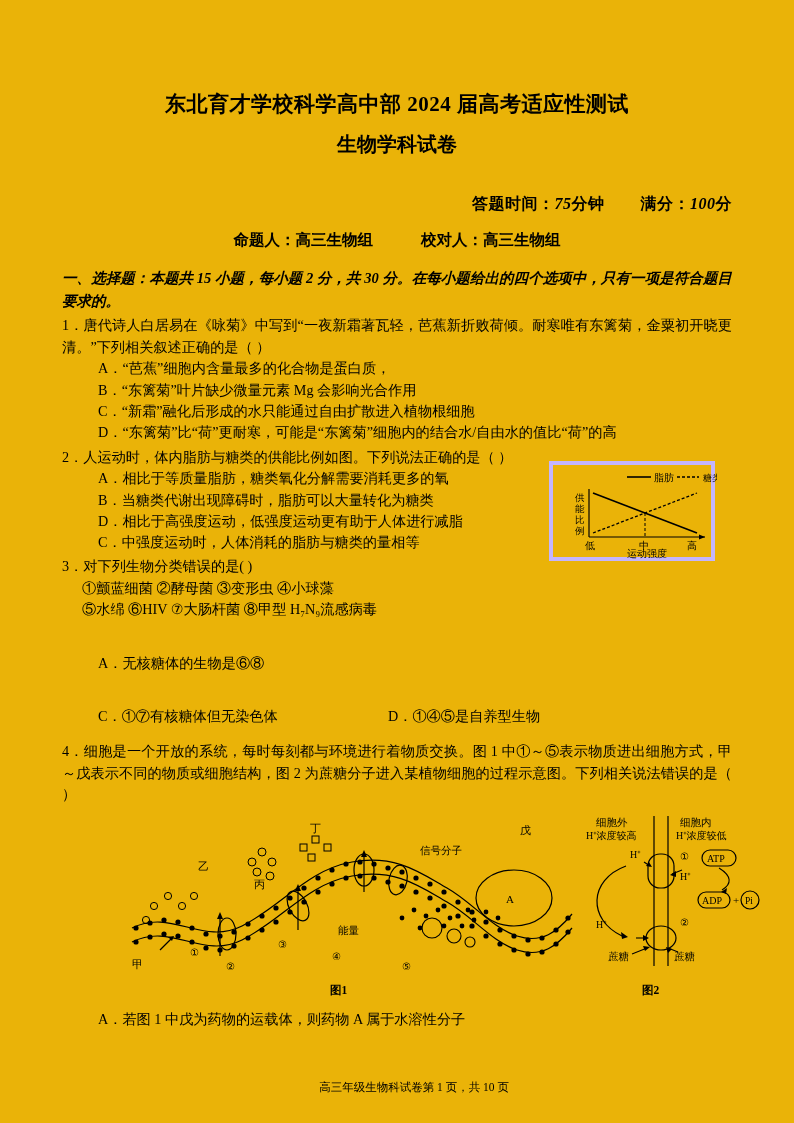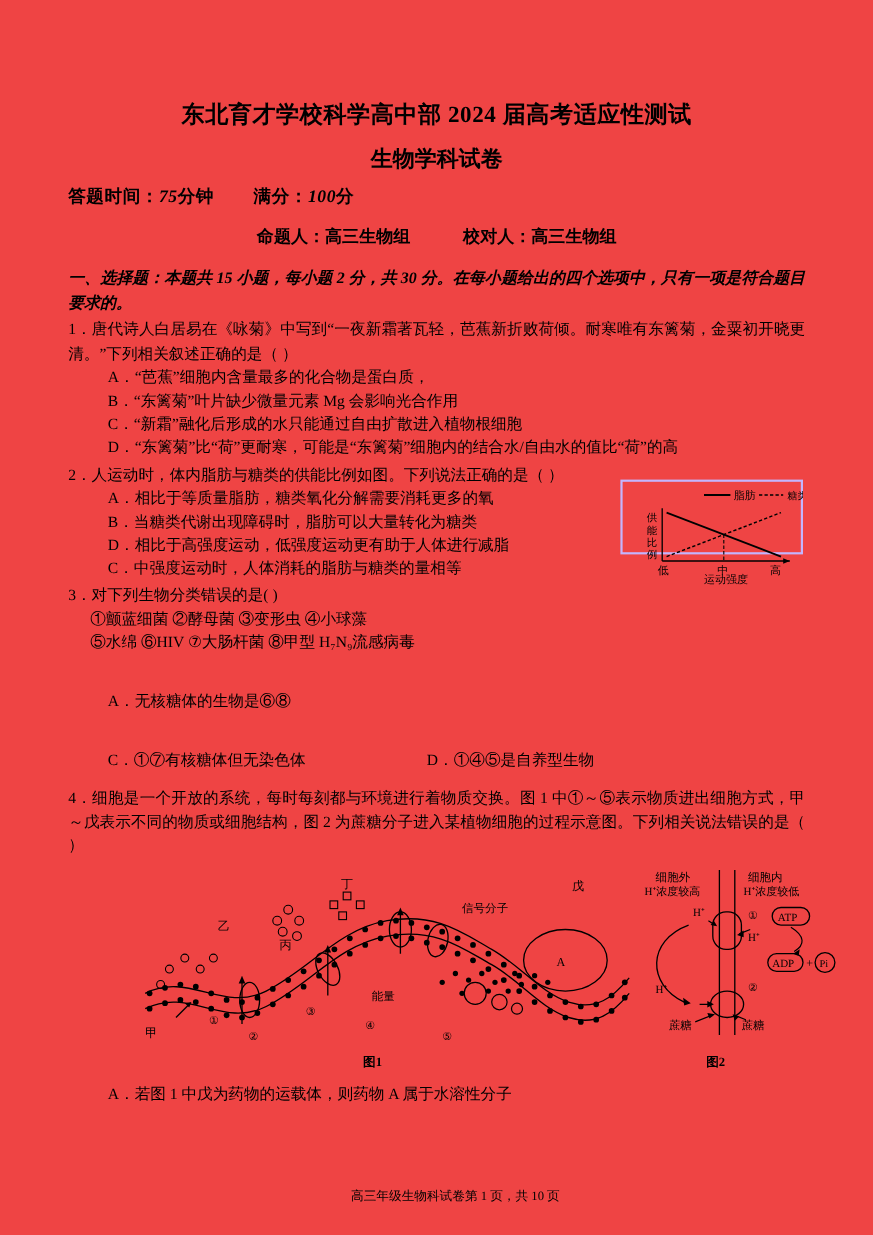--- a/index.html
+++ b/index.html
@@ -10,42 +10,42 @@
   body {
     font-family: "Liberation Serif", "DejaVu Serif", serif;
     color: #000000;
   }
   .page {
     width: 794px;
     height: 1123px;
     position: relative;
     box-sizing: border-box;
     padding: 64px 62px 0 62px;
-    background: #ef4444;
+    background: #eab308;
     overflow: hidden;
   }
   .title {
     text-align: center;
     font-size: 21px;
     font-weight: bold;
     letter-spacing: 0.5px;
     margin: 26px 0 0 0;
     line-height: 1.4;
   }
   .subtitle {
     text-align: center;
     font-size: 20px;
     font-weight: bold;
     margin: 12px 0 0 0;
   }
   .meta-line {
-    text-align: left;
+    text-align: right;
     font-size: 16px;
     font-weight: bold;
-    margin-top: 11px;
+    margin-top: 36px;
     letter-spacing: 0.5px;
   }
   .meta-line .gap { display: inline-block; width: 36px; }
   .meta-line .num { font-family: "Liberation Serif", serif; font-style: italic; font-weight: bold; }
   .meta-line2 {
     text-align: center;
     font-size: 15.5px;
     font-weight: bold;
     margin-top: 15px;
   }
@@ -73,25 +73,25 @@
     display: flex;
     font-size: 14.2px;
     line-height: 1.5;
     padding-left: 36px;
     margin-top: 32px;
   }
   .opt-row > span:first-child { width: 290px; flex: none; }
   .q2wrap { position: relative; }
   .fig1 {
     position: absolute;
-    right: 2px;
+    right: 17px;
     top: 14px;
     width: 166px;
-    height: 68px;
-    border: 2px solid #c4b5fd;
+    height: 100px;
+    border: 4px solid #c4b5fd;
     box-sizing: border-box;
   }
   .fig1 svg { display: block; }
   .fig-row {
     position: relative;
     margin-top: 4px;
     height: 196px;
   }
   .figpair {
     position: absolute;

